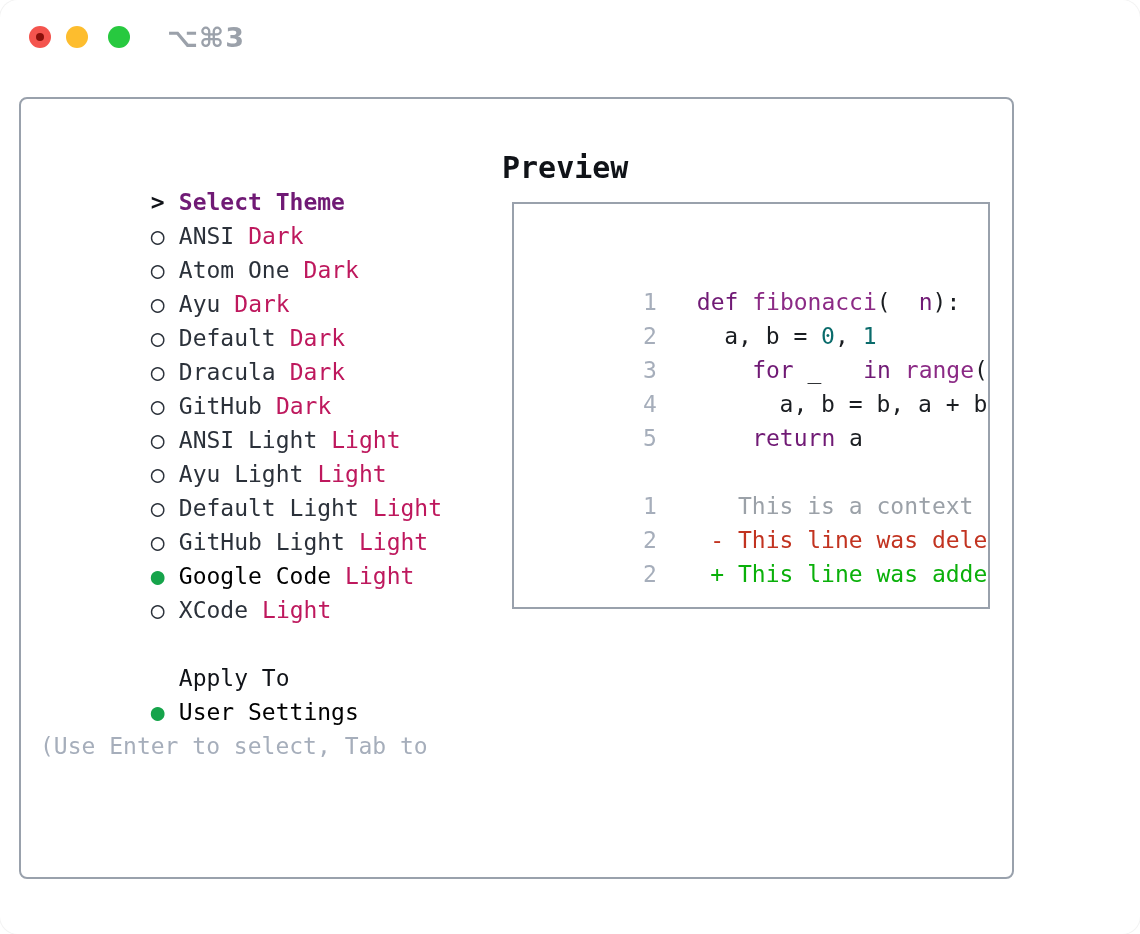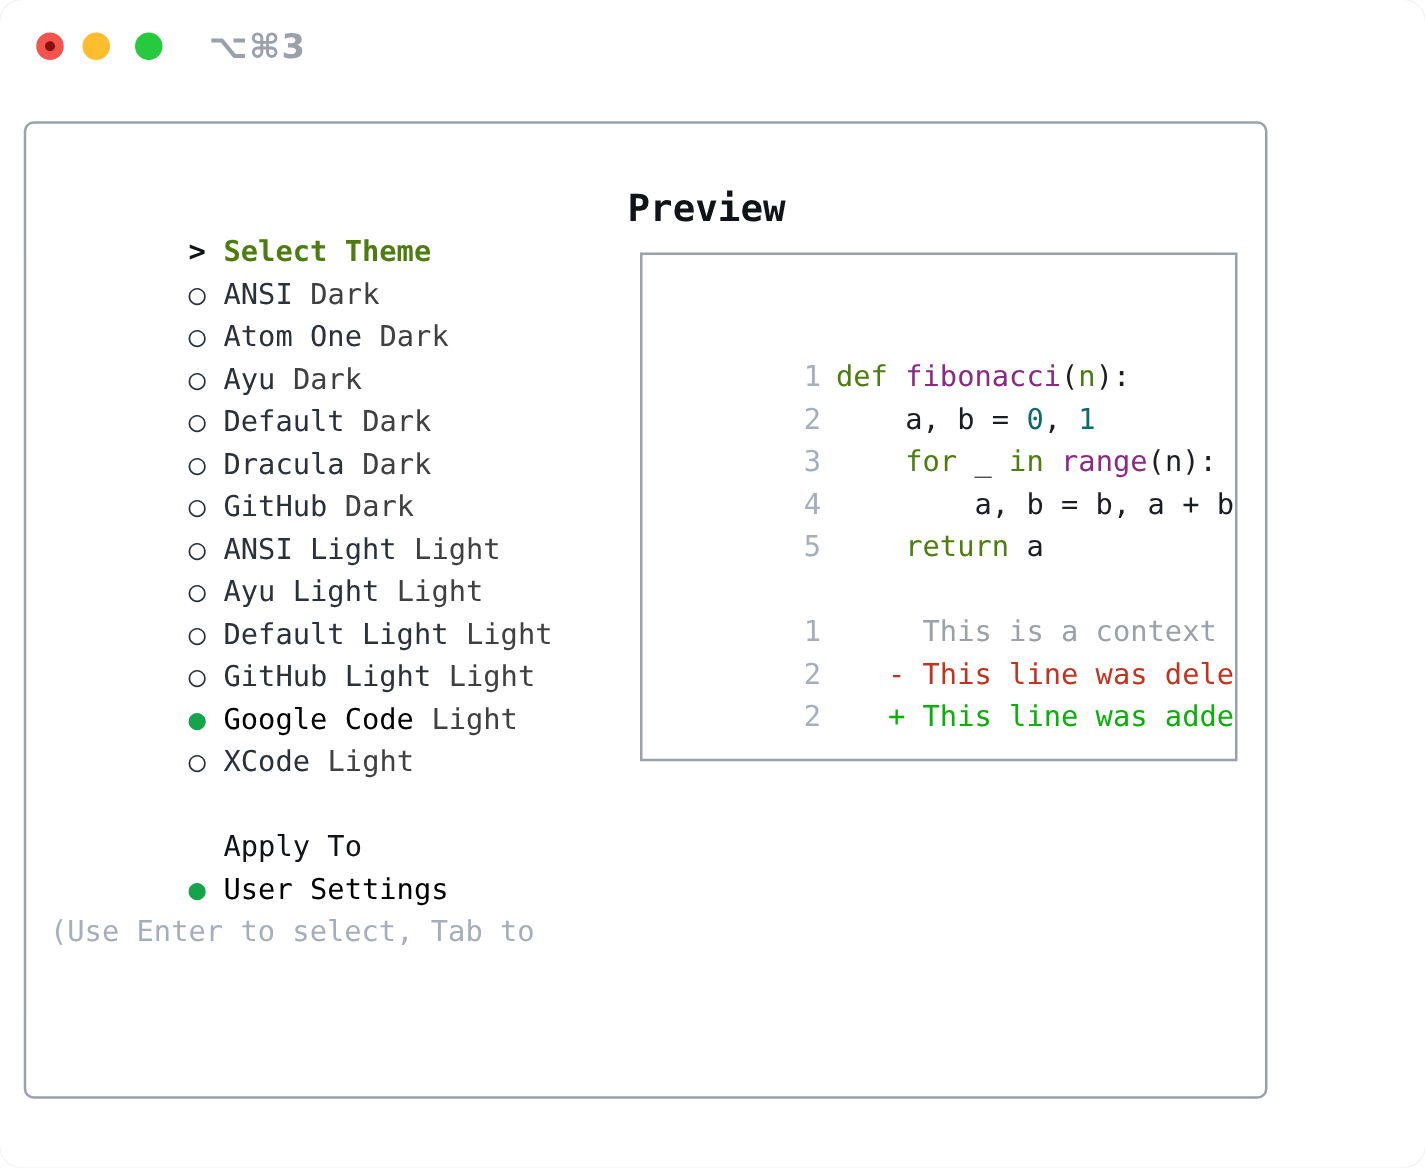--- a/index.html
+++ b/index.html
@@ -32,42 +32,42 @@
     position: absolute; left: 19px; top: 97px; width: 995px; height: 782px;
     border: 2px solid #99a1ac; border-radius: 8px; background: #ffffff;
   }
 
   .col-left { position: absolute; left: 19px; top: 52px; font-size: 23px; }
   .row { height: 34px; line-height: 34px; white-space: pre; }
   .spacer { height: 34px; }
   .bullet { display: inline-block; width: 28px; color: #2b313a; }
   .bullet.sel { color: #16a44b; }
   .cursor { display: inline-block; width: 28px; color: #101318; font-weight: bold; }
-  .h-bold { font-weight: bold; color: #4d7c0f; text-align: center; }
+  .h-bold { font-weight: bold; color: #701a75; text-align: center; }
   .t-name { color: #2b313a; }
   .t-name.sel { color: #000000; }
-  .t-variant { color: #404040; margin-left: 14px; }
+  .t-variant { color: #be185d; margin-left: 14px; }
   .indent { display: inline-block; width: 28px; }
   .muted { color: #a6aebb; }
   .heading-plain { color: #101318; }
 
   
   .preview-heading {
     position: absolute; left: 481px; top: 52px; height: 34px; line-height: 34px;
     font-size: 30px; font-weight: bold; color: #101318;
   }
   .preview-box {
     position: absolute; left: 491px; top: 103px; width: 478px; height: 407px;
     border: 2px solid #99a1ac; background: #ffffff;
     padding: 47px 0 0 18px; overflow: hidden;
   }
   .cl { height: 34px; line-height: 34px; white-space: pre; font-size: 23px; }
   .ln { display: inline-block; width: 14px; text-align: right; margin-right: 12px; color: #a6aebb; }
   .pln { color: #1a1d21; }
-  .kwd { color: #4d7c0f; }
+  .kwd { color: #701a75; margin-left: 28px; }
   .typ { color: #8b2a85; }
   .lit { color: #0a6b6b; }
   .diff-context { color: #9ba1a8; }
   .diff-del { color: #c23320; }
   .diff-add { color: #0ab00a; }
 </style>
 </head>
 <body>
 
 <div class="window">

